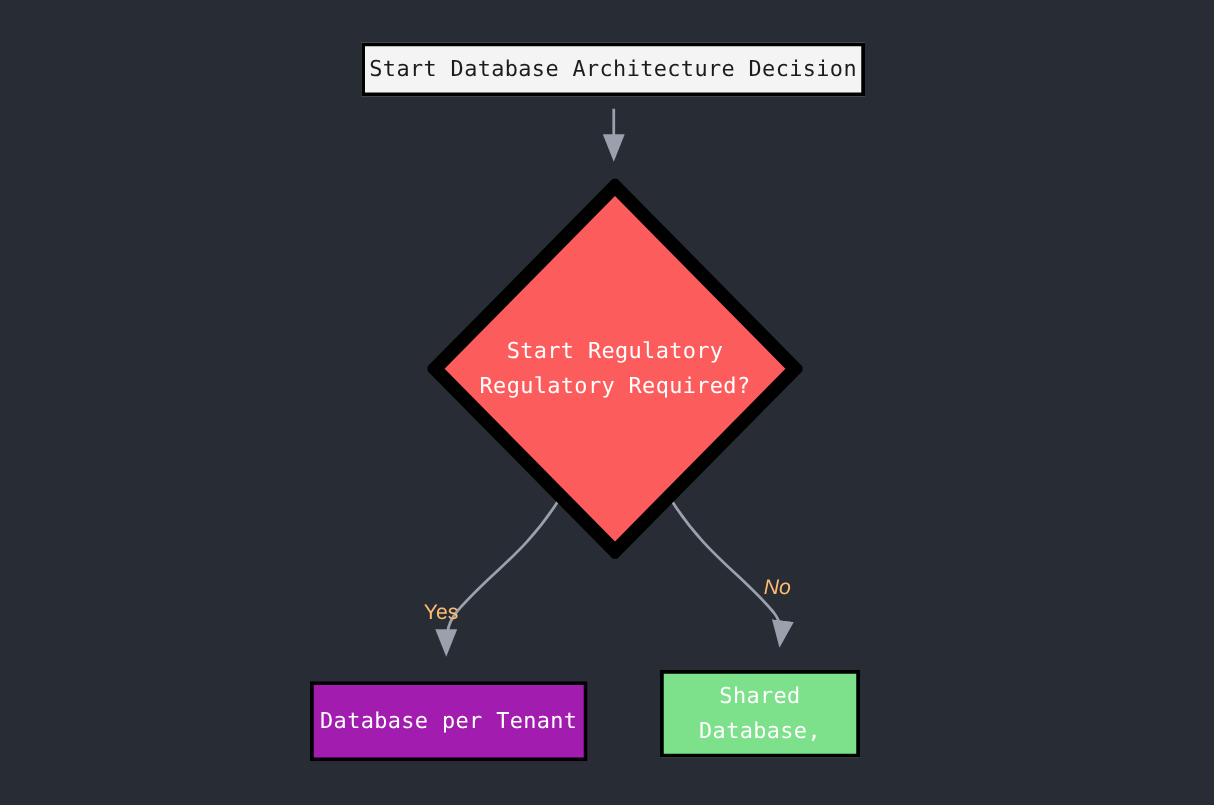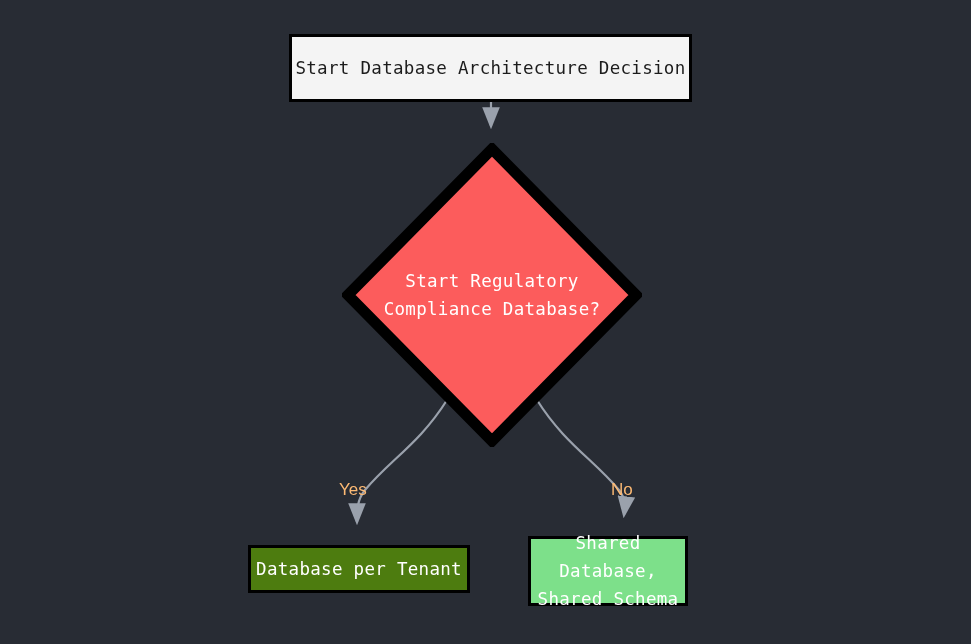--- a/index.html
+++ b/index.html
@@ -31,21 +31,21 @@
     display: flex;
     align-items: center;
     justify-content: center;
     text-align: center;
   }
   
   #node-start {
     left: 289px;
     top: 34px;
     width: 403px;
-    height: 68px;
+    height: 43px;
     background: #f4f4f4;
     border: 3px solid #000000;
     color: #1c1c1c;
     font-size: 17.5px;
     letter-spacing: 0.3px;
   }
   
   #node-decision-wrap {
     position: absolute;
     left: 342px;
@@ -74,22 +74,22 @@
     font-size: 17.5px;
     line-height: 1.62;
     letter-spacing: 0.3px;
     pointer-events: none;
   }
   
   #node-yes {
     left: 248px;
     top: 545px;
     width: 222px;
-    height: 48px;
-    background: #4d7c0f;
+    height: 64px;
+    background: #a21caf;
     border: 3px solid #000000;
     color: #ffffff;
     font-size: 17.5px;
     letter-spacing: 0.3px;
   }
   
   #node-no {
     left: 528px;
     top: 536px;
     width: 160px;
@@ -108,21 +108,22 @@
     font-family: "Liberation Sans", sans-serif;
     font-size: 17px;
     white-space: nowrap;
   }
   #edge-label-yes {
     left: 339px;
     top: 480px;
   }
   #edge-label-no {
     left: 611px;
-    top: 480px;
+    top: 460px;
+    font-style: italic;
   }
   .node-line { display: block; }
 </style>
 </head>
 <body>
 
 <div id="canvas">
 
   <svg class="edges" viewBox="0 0 971 644">
     <defs>
@@ -141,30 +142,29 @@
   <div class="node" id="node-start">
     <span>Start Database Architecture Decision</span>
   </div>
 
   <div id="node-decision-wrap">
     <svg viewBox="0 0 300 304">
       <polygon points="150,6 294,152 150,298 6,152" fill="#fc5c5c" stroke="#000000" stroke-width="11" stroke-linejoin="miter"></polygon>
     </svg>
     <div id="node-decision-label">
       <span class="node-line">Start Regulatory</span>
-      <span class="node-line">Compliance Database?</span>
+      <span class="node-line">Regulatory Required?</span>
     </div>
   </div>
 
   <div class="node" id="node-yes">
     <span>Database per Tenant</span>
   </div>
 
   <div class="node" id="node-no">
     <span class="node-line">Shared Database,</span>
-    <span class="node-line">Shared Schema</span>
   </div>
 
   <div class="edge-label" id="edge-label-yes">Yes</div>
 
   <div class="edge-label" id="edge-label-no">No</div>
 
 </div>
 
 </body></html>

